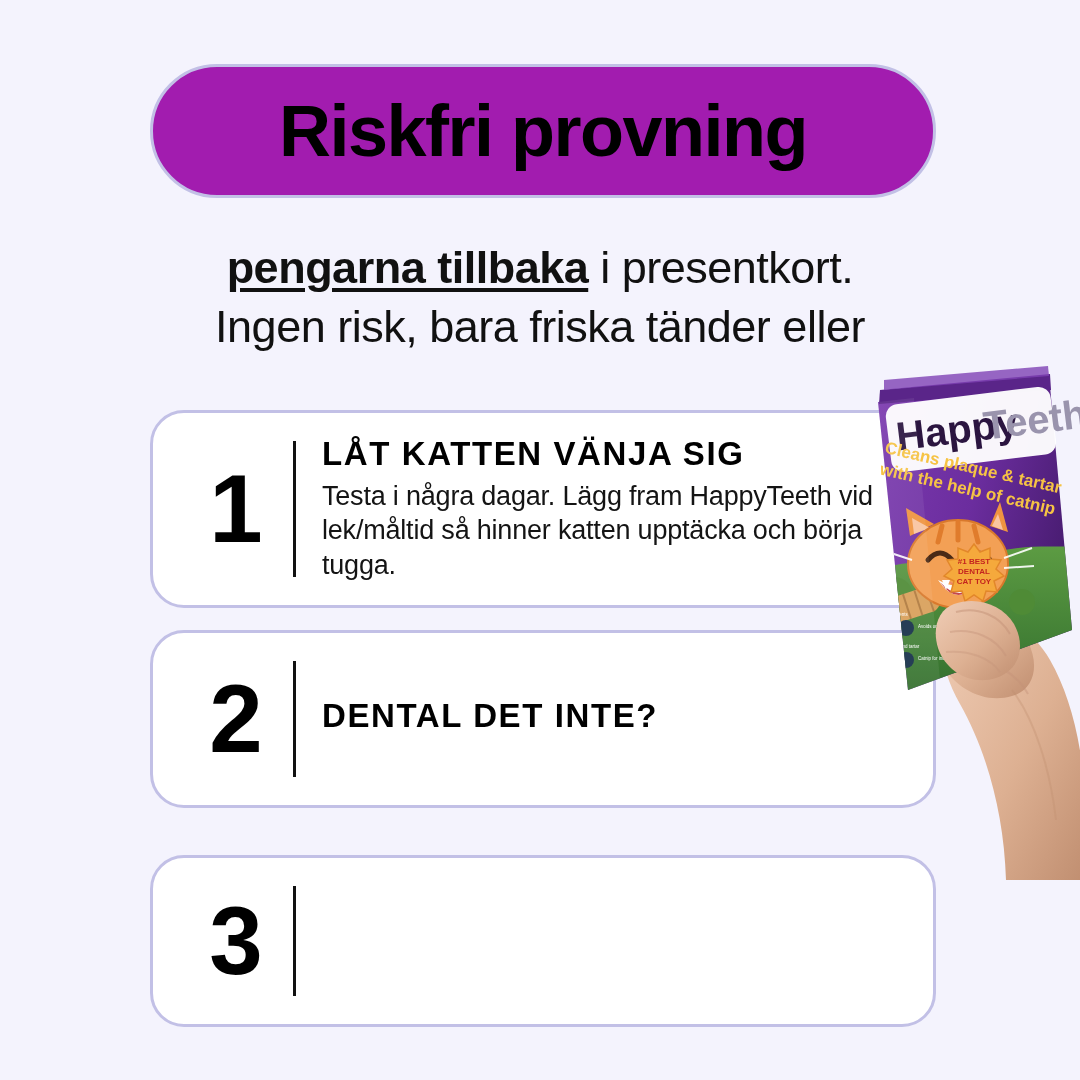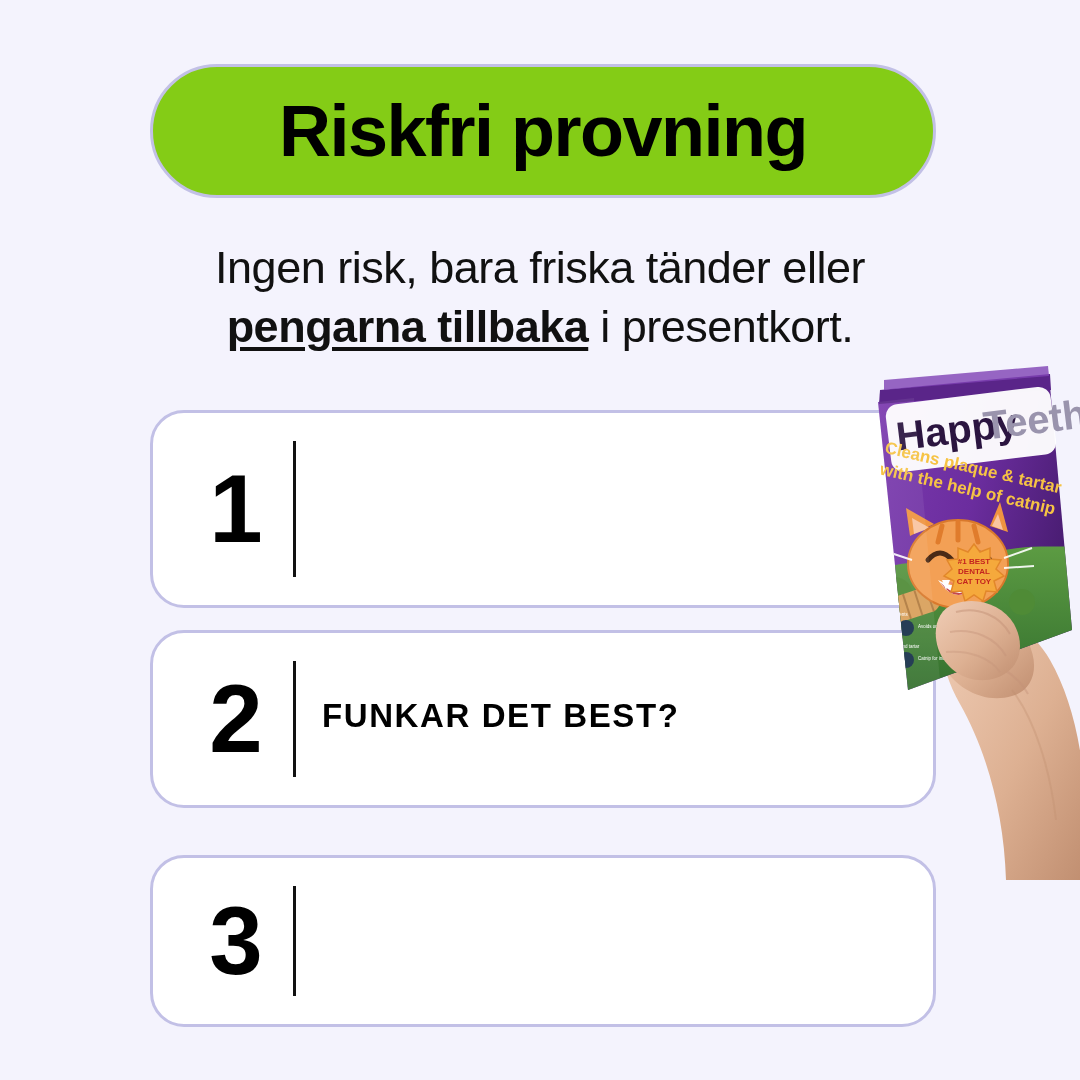--- a/index.html
+++ b/index.html
@@ -10,21 +10,21 @@
     color:#0c0c0c;
     position:relative;
     overflow:hidden;
   }
 
   
   .title-pill{
     position:absolute;
     left:150px; top:64px;
     width:786px; height:134px;
-    background:#84cc16;
+    background:#a21caf;
     border:3px solid #c2c0e6;
     border-radius:68px;
     display:flex; align-items:center; justify-content:center;
   }
   .title-text{
     font-size:72px;
     font-weight:700;
     letter-spacing:-1.5px;
     color:#000;
     line-height:1;
@@ -109,36 +109,40 @@
   .product svg{ display:block; width:100%; height:100%; overflow:visible; }
 </style>
 </head>
 <body>
 
 <div class="title-pill">
   <div class="title-text">Riskfri provning</div>
 </div>
 
 <div class="subtitle">
-  <div>Ingen risk, bara friska tänder eller</div>
   <div>
     <span class="hl">pengarna tillbaka</span><span> i presentkort.</span>
   </div>
+  <div>Ingen risk, bara friska tänder eller</div>
 </div>
 
 <div class="card" id="card-1">
   <div class="card-num">1</div>
   <div class="card-divider"></div>
+  <div class="card-body">
+    <div class="card-heading">LÅT KATTEN VÄNJA SIG</div>
+    <div class="card-text">Testa i några dagar. Lägg fram HappyTeeth vid lek/måltid så hinner katten upptäcka och börja tugga.</div>
+  </div>
 </div>
 
 <div class="card" id="card-2">
   <div class="card-num">2</div>
   <div class="card-divider"></div>
   <div class="card-body">
-    <div class="card-heading">FUNKAR DET BEST?</div>
+    <div class="card-heading">DENTAL DET INTE?</div>
   </div>
 </div>
 
 <div class="card" id="card-3">
   <div class="card-num">3</div>
   <div class="card-divider"></div>
 </div>
 
 <div class="product">
   <svg viewBox="0 0 250 520" xmlns="http://www.w3.org/2000/svg">

